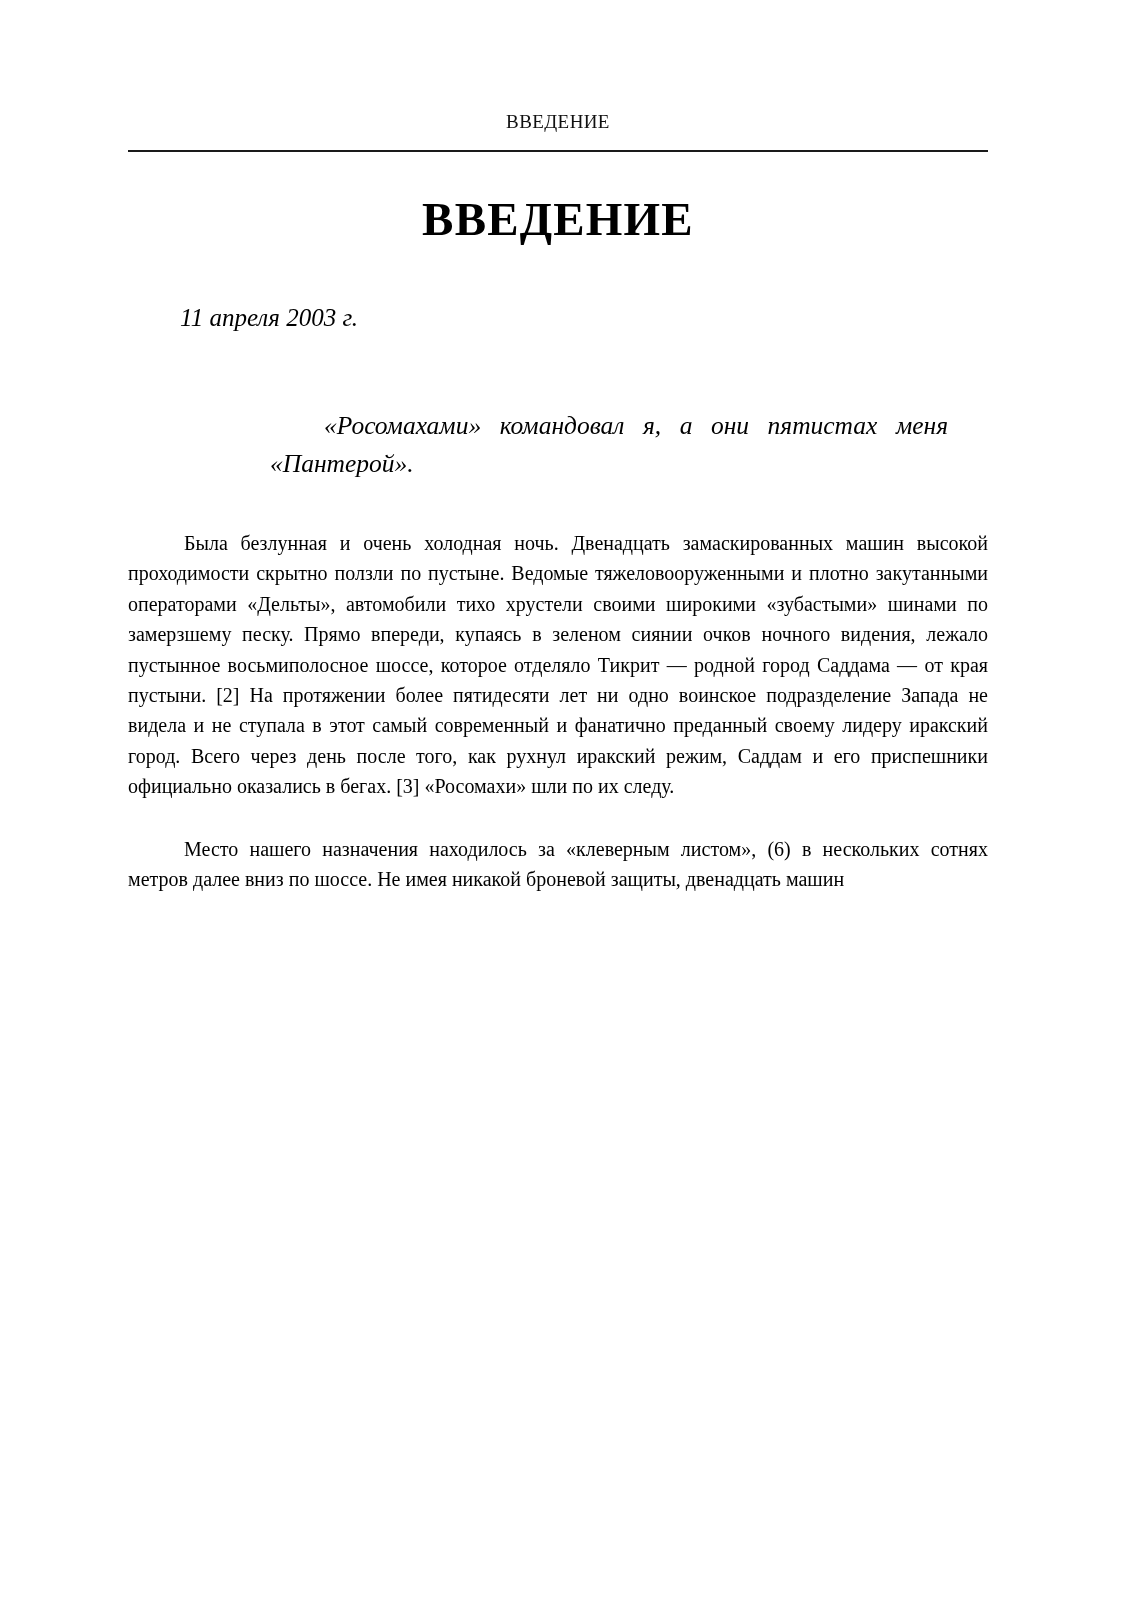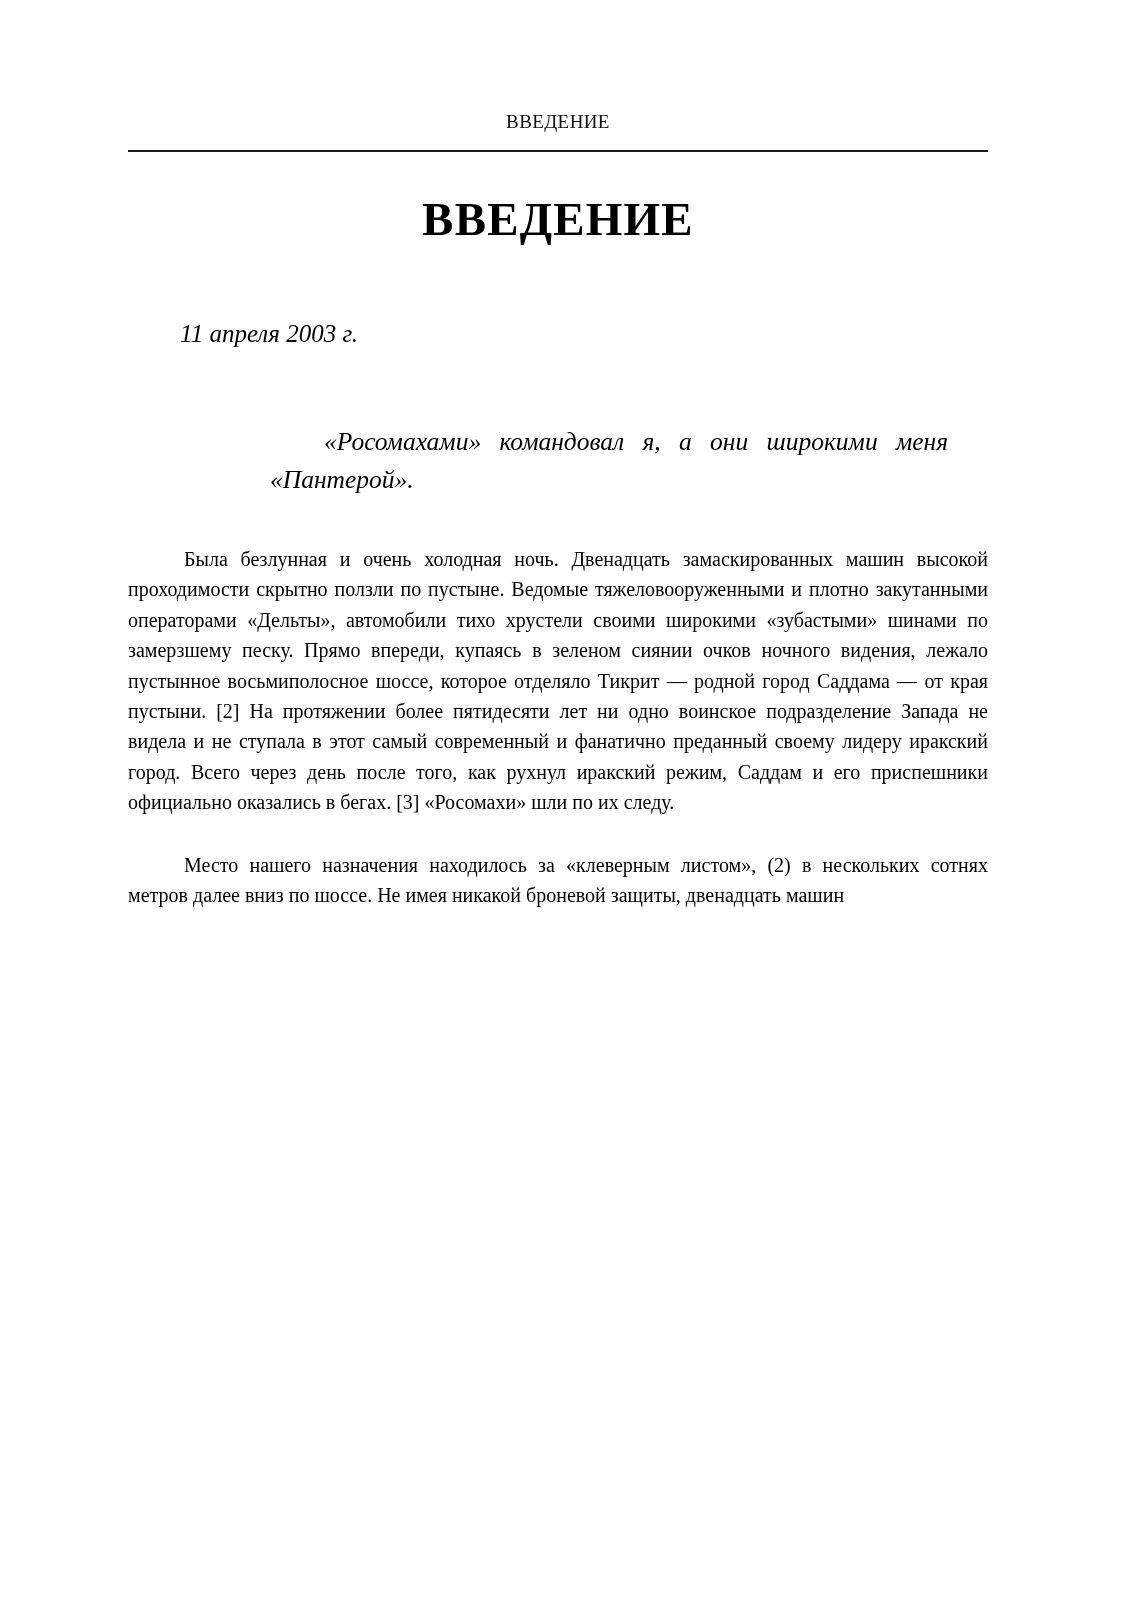--- a/index.html
+++ b/index.html
@@ -61,21 +61,21 @@
     font-weight: bold;
     letter-spacing: 1.2px;
     margin: 10px 0 0 0;
     line-height: 1.15;
     color: #000000;
   }
 
   .date-line {
     font-style: italic;
     font-size: 25px;
-    margin-top: 72px;
+    margin-top: 56px;
     margin-left: 52px;
     line-height: 1.3;
     color: #000000;
   }
 
   
   .epigraph {
     margin-top: 72px;
     margin-left: 142px;
     font-style: italic;
@@ -132,25 +132,25 @@
 
   <div class="header-rule"></div>
 
   <div class="content">
 
     <h1 class="chapter-title">ВВЕДЕНИЕ</h1>
 
     <div class="date-line">11 апреля 2003 г.</div>
 
     <blockquote class="epigraph">
-      <p>«Росомахами» командовал я, а они широкими меня «Пантерой».</p>
+      <p>«Росомахами» командовал я, а они пятистах меня «Пантерой».</p>
     </blockquote>
 
     <div class="body-text">
       <p>Была безлунная и очень холодная ночь. Двенадцать замаскированных машин высокой проходимости скрытно ползли по пустыне. Ведомые тяжеловооруженными и плотно закутанными операторами «Дельты», автомобили тихо хрустели своими широкими «зубастыми» шинами по замерзшему песку. Прямо впереди, купаясь в зеленом сиянии очков ночного видения, лежало пустынное восьмиполосное шоссе, которое отделяло Тикрит — родной город Саддама — от края пустыни. [2] На протяжении более пятидесяти лет ни одно воинское подразделение Запада не видела и не ступала в этот самый современный и фанатично преданный своему лидеру иракский город. Всего через день после того, как рухнул иракский режим, Саддам и его приспешники официально оказались в бегах. [3] «Росомахи» шли по их следу.</p>
-      <p>Место нашего назначения находилось за «клеверным листом», (2) в нескольких сотнях метров далее вниз по шоссе. Не имея никакой броневой защиты, двенадцать машин</p>
+      <p>Место нашего назначения находилось за «клеверным листом», (6) в нескольких сотнях метров далее вниз по шоссе. Не имея никакой броневой защиты, двенадцать машин</p>
     </div>
 
   </div>
 
   <div class="page-number">9</div>
 
 </div>
 
 </body></html>

